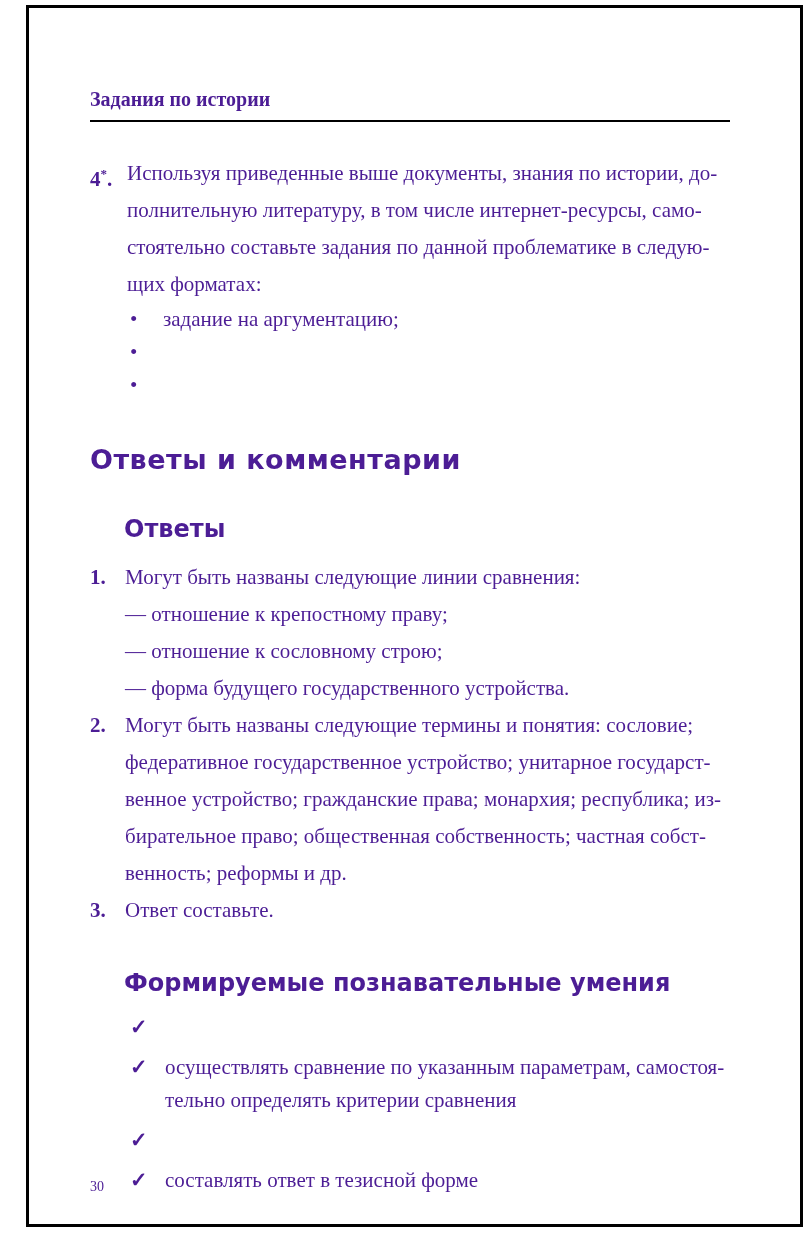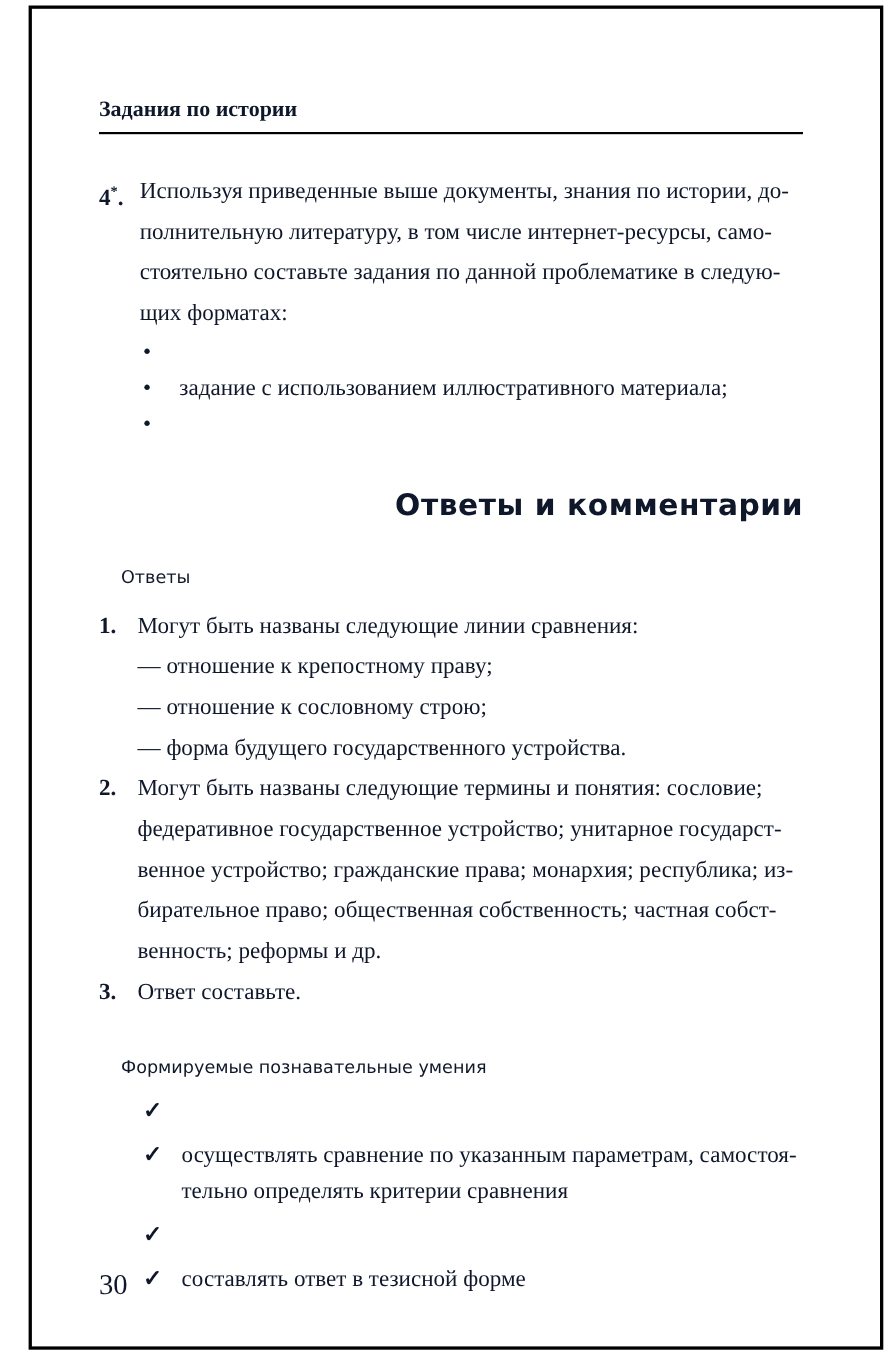--- a/index.html
+++ b/index.html
@@ -2,21 +2,21 @@
 <html><head>
 <meta charset="utf-8">
 <style>
   html, body { margin: 0; padding: 0; background: #e8e8e8; }
   .page {
     position: relative;
     width: 810px;
     height: 1233px;
     margin: 0 auto;
     background: #ffffff;
-    color: #0f172a;
+    color: #4c1d95;
     font-family: "Liberation Serif", serif;
     overflow: hidden;
   }
   .scan-border {
     position: absolute;
     top: 5px; left: 26px; right: 7px; bottom: 6px;
     border: 3px solid #000;
     pointer-events: none;
   }
   .content {
@@ -36,46 +36,46 @@
 
   .hang { display: flex; margin-top: 33px; }
   .hang .num { flex: 0 0 37px; font-weight: bold; }
   .sup { font-size: 0.62em; vertical-align: super; }
 
   .bullet-row { display: flex; font-size: 21px; line-height: 33px; }
   .bullet-glyph { flex: 0 0 33px; margin-left: 40px; }
 
   .main-heading {
     margin-top: 42px;
-    text-align: right;
+    text-align: left;
     font-family: "DejaVu Sans", sans-serif;
     font-weight: bold;
     font-size: 27px;
     letter-spacing: 0.5px;
   }
   .sub-heading {
     margin-top: 40px;
-    margin-left: 20px;
+    margin-left: 34px;
     font-family: "DejaVu Sans", sans-serif;
-    font-weight: 400;
-    font-size: 16px;
+    font-weight: 700;
+    font-size: 24px;
   }
   .answers-list { margin-top: 16px; }
   .num-item { display: flex; font-size: 21px; line-height: 37px; }
   .num-item .n { flex: 0 0 35px; font-weight: bold; }
   .num-item .t { flex: 1; }
 
   .skills-list { margin-top: 14px; }
   .check-row { display: flex; font-size: 21px; line-height: 33px; margin-top: 7px; }
   .check-glyph { flex: 0 0 35px; margin-left: 40px; font-weight: bold; }
   .page-number {
     position: absolute;
     left: 90px;
-    bottom: 50px;
-    font-size: 26px;
+    bottom: 38px;
+    font-size: 14px;
     font-family: "Liberation Serif", serif;
   }
 </style>
 </head>
 <body>
 
 <div class="page">
   <div class="scan-border"></div>
 
   <div class="content">
@@ -88,24 +88,24 @@
       <span class="num"><span>4</span><span class="sup">*</span><span>.</span></span>
       <div class="prelines">Используя приведенные выше документы, знания по истории, до-
 полнительную литературу, в том числе интернет-ресурсы, само-
 стоятельно составьте задания по данной проблематике в следую-
 щих форматах:</div>
     </div>
 
     <div>
       <div class="bullet-row">
         <span class="bullet-glyph">•</span>
+        <span>задание на аргументацию;</span>
       </div>
       <div class="bullet-row">
         <span class="bullet-glyph">•</span>
-        <span>задание с использованием иллюстративного материала;</span>
       </div>
       <div class="bullet-row">
         <span class="bullet-glyph">•</span>
       </div>
     </div>
 
     <div class="main-heading">Ответы и комментарии</div>
 
     <div class="sub-heading">Ответы</div>
 

